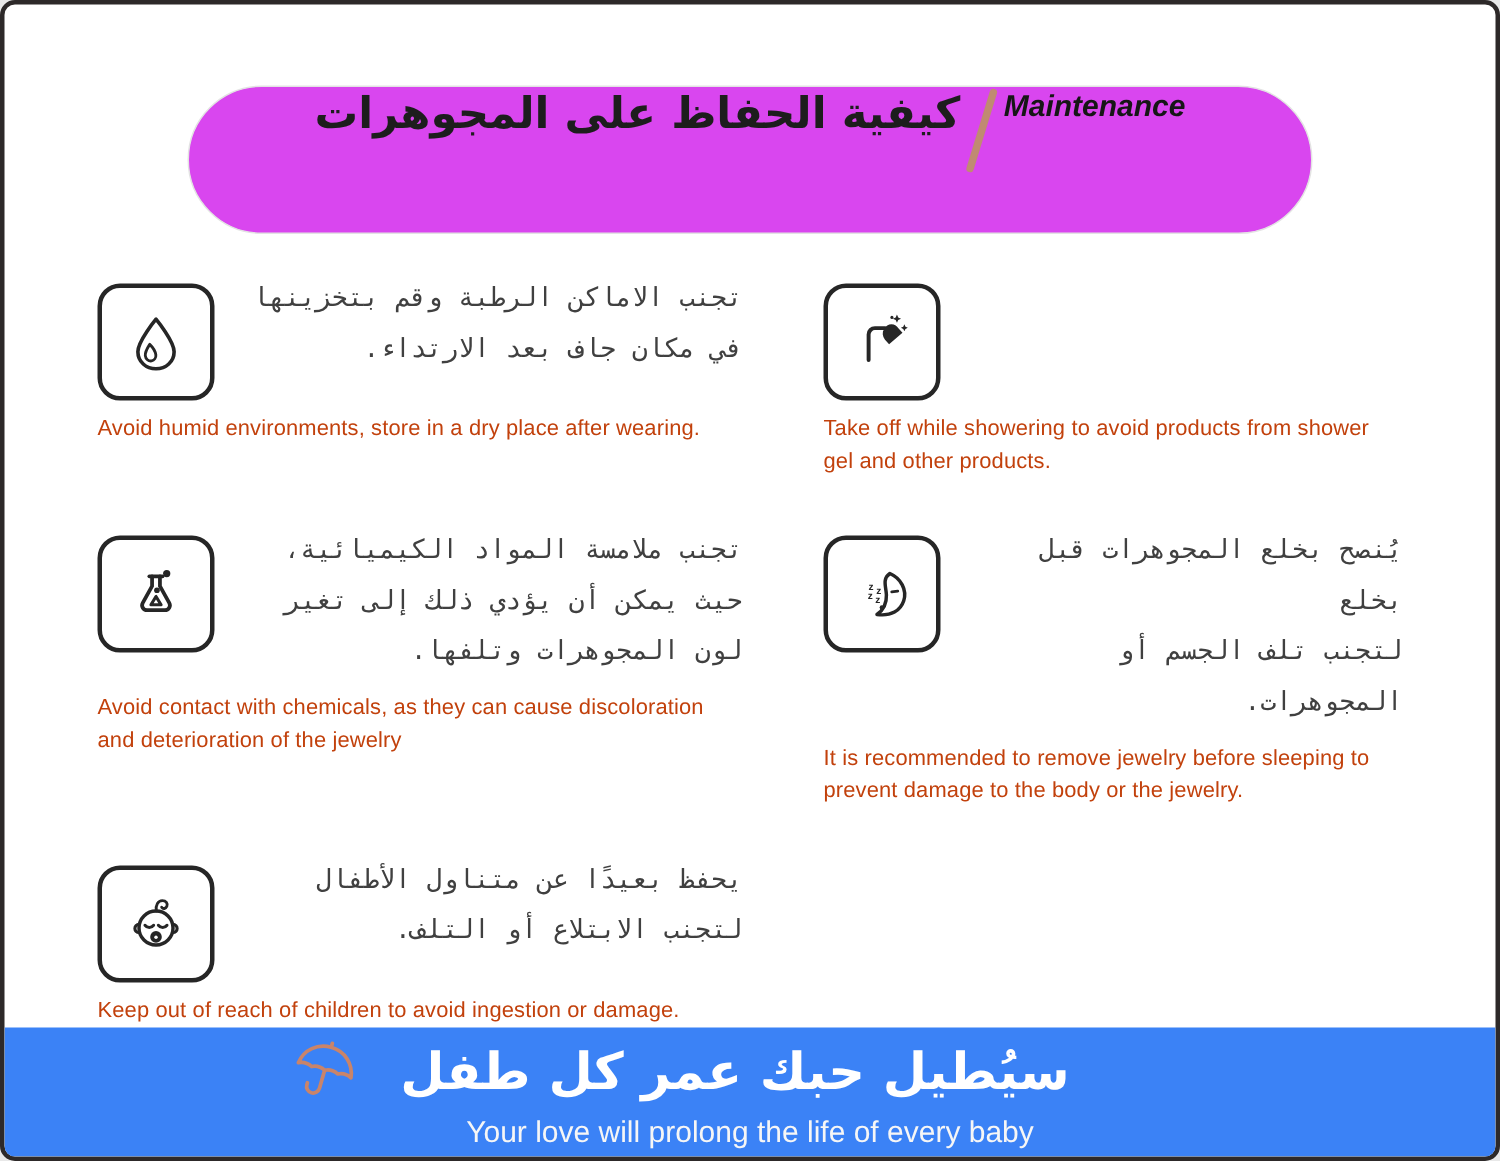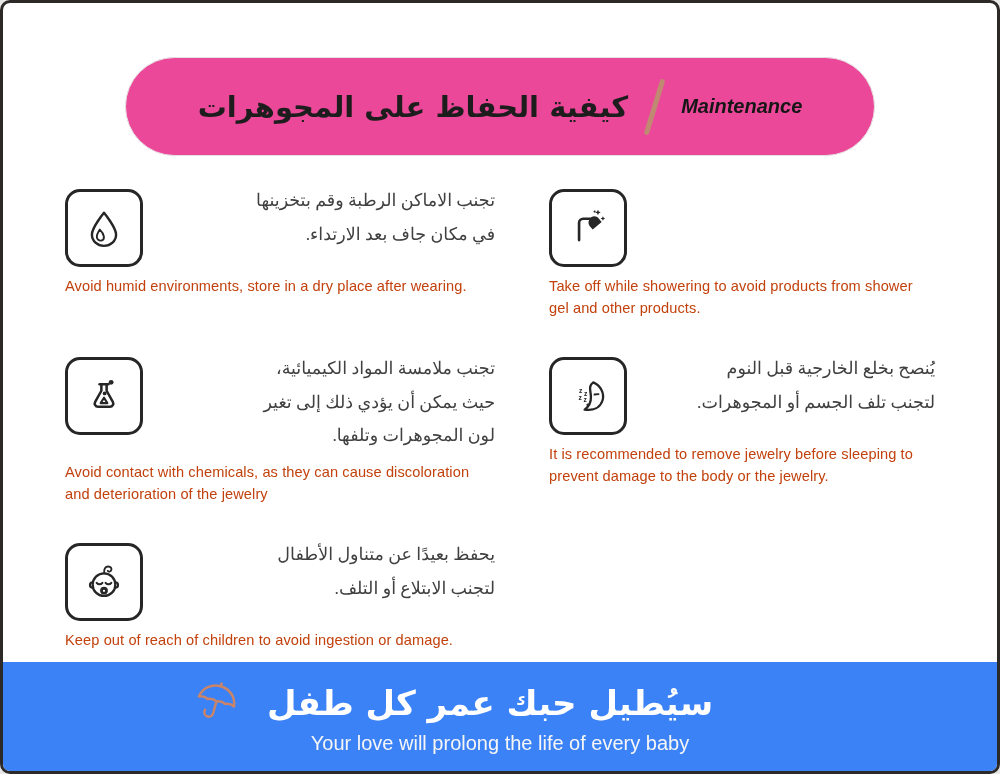--- a/index.html
+++ b/index.html
@@ -4,34 +4,34 @@
 <style>
   html,body { margin:0; padding:0; background:#e8e8e8; font-family:"Liberation Sans", sans-serif; }
   .frame {
     box-sizing:border-box; width:1000px; height:774px;
     border:3px solid #2d2929; border-radius:10px; overflow:hidden;
     background:#ffffff; display:flex; flex-direction:column;
   }
   .content { flex:1; padding:54px 62px 0; }
   .header-pill {
     height:97px; border:1.5px solid #e3e3e3; border-radius:60px;
-    margin:0 60px 33px; display:flex; align-items:center; justify-content:center; gap:24px;
-    background:#ec4899;
+    margin:0 60px 33px; display:flex; justify-content:center; gap:12px;
+    background:#d946ef;
   }
   .title-ar { font-family:"DejaVu Sans", sans-serif; font-size:29px; font-weight:700; color:#1d1d1d; direction:rtl; letter-spacing:0; }
   .slash { width:5px; height:58px; transform:rotate(17deg); border-radius:3px; flex:none; }
   .title-en { font-size:20px; font-weight:700; font-style:italic; color:#161616; line-height:1.32; }
   .grid { display:grid; grid-template-columns:430px 386px; justify-content:space-between; row-gap:38px; }
   .tip-top { display:flex; align-items:flex-start; gap:18px; }
   .icon-box {
     width:72px; height:72px; border:3px solid #262626; border-radius:15px;
     display:flex; align-items:center; justify-content:center; background:#fff; flex:none;
   }
   .ar {
-    flex:1; direction:rtl; text-align:right; font-family:Liberation Serif, serif;
+    flex:1; direction:rtl; text-align:right; font-family:Liberation Mono, monospace;
     font-size:17.5px; line-height:1.92; color:#404040; white-space:pre-line; margin-top:-5px;
   }
   .en { margin-top:9px; font-size:14.6px; line-height:1.48; color:#c2410c; letter-spacing:0.1px; }
   .footer {
     height:109px; display:flex; flex-direction:column; align-items:center; justify-content:center;
   }
   .line1 { display:flex; align-items:center; gap:26px; transform:translateX(-48px); }
   .slogan-ar { font-family:"DejaVu Sans", sans-serif; font-size:34px; font-weight:600; direction:rtl; color:#ffffff; }
   .slogan-en { font-size:20px; margin-top:4px; color:#f6f6f6; }
   svg { display:block; }
@@ -106,21 +106,21 @@
             <svg width="42" height="42" viewBox="0 0 40 40" fill="none">
               <path d="M25 7C32 10 36 17.5 33.8 24.3C31.8 30.5 25.8 34.3 16.8 33C20.8 30.2 23 26 22.8 20.6C22.6 15.2 20 10.5 25 7Z" stroke="#262626" stroke-width="2.2" stroke-linejoin="round"></path>
               <path d="M26.2 18.6L30 18.2" stroke="#262626" stroke-width="1.8" stroke-linecap="round"></path>
               <circle cx="19.9" cy="28.6" r="1.4" fill="#262626"></circle>
               <text x="11.5" y="17.5" font-size="6.4" font-weight="700" fill="#262626">z</text>
               <text x="16.3" y="20.2" font-size="6.4" font-weight="700" fill="#262626">z</text>
               <text x="11" y="23.4" font-size="6.4" font-weight="700" fill="#262626">z</text>
               <text x="15.8" y="26" font-size="6.4" font-weight="700" fill="#262626">z</text>
             </svg>
           </div>
-          <div class="ar">يُنصح بخلع الخارجية قبل النوم
+          <div class="ar">يُنصح بخلع المجوهرات قبل بخلع
 لتجنب تلف الجسم أو المجوهرات.</div>
         </div>
         <div class="en">It is recommended to remove jewelry before sleeping to prevent damage to the body or the jewelry.</div>
       </div>
 
       <div class="tip">
         <div class="tip-top">
           <div class="icon-box">
             <svg width="42" height="42" viewBox="0 0 40 40" fill="none">
               <circle cx="9.2" cy="22.8" r="2.6" stroke="#262626" stroke-width="2"></circle>

